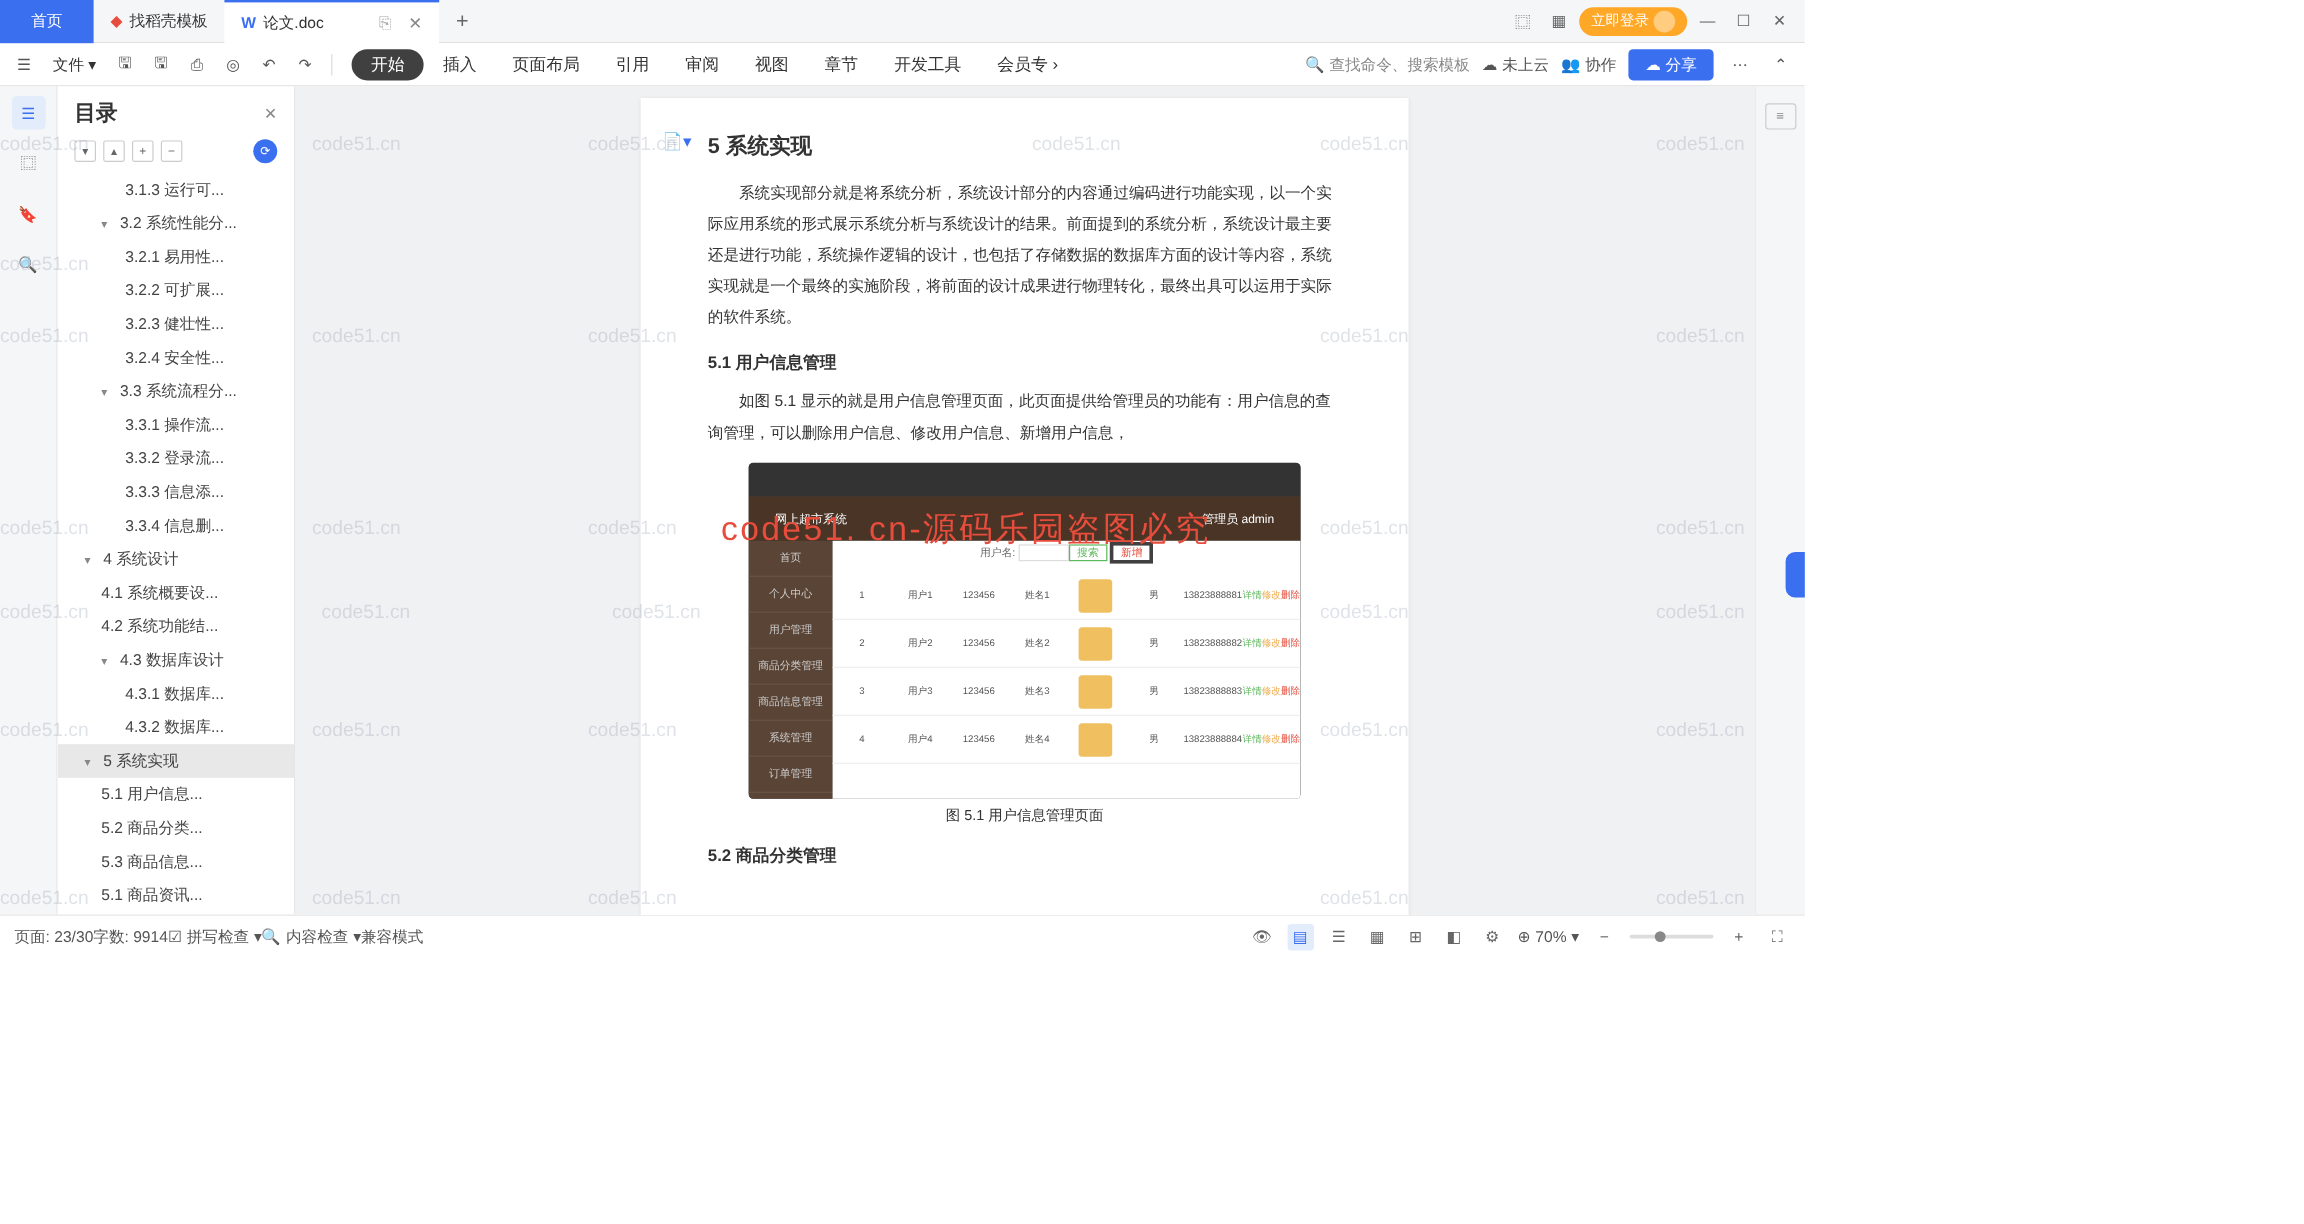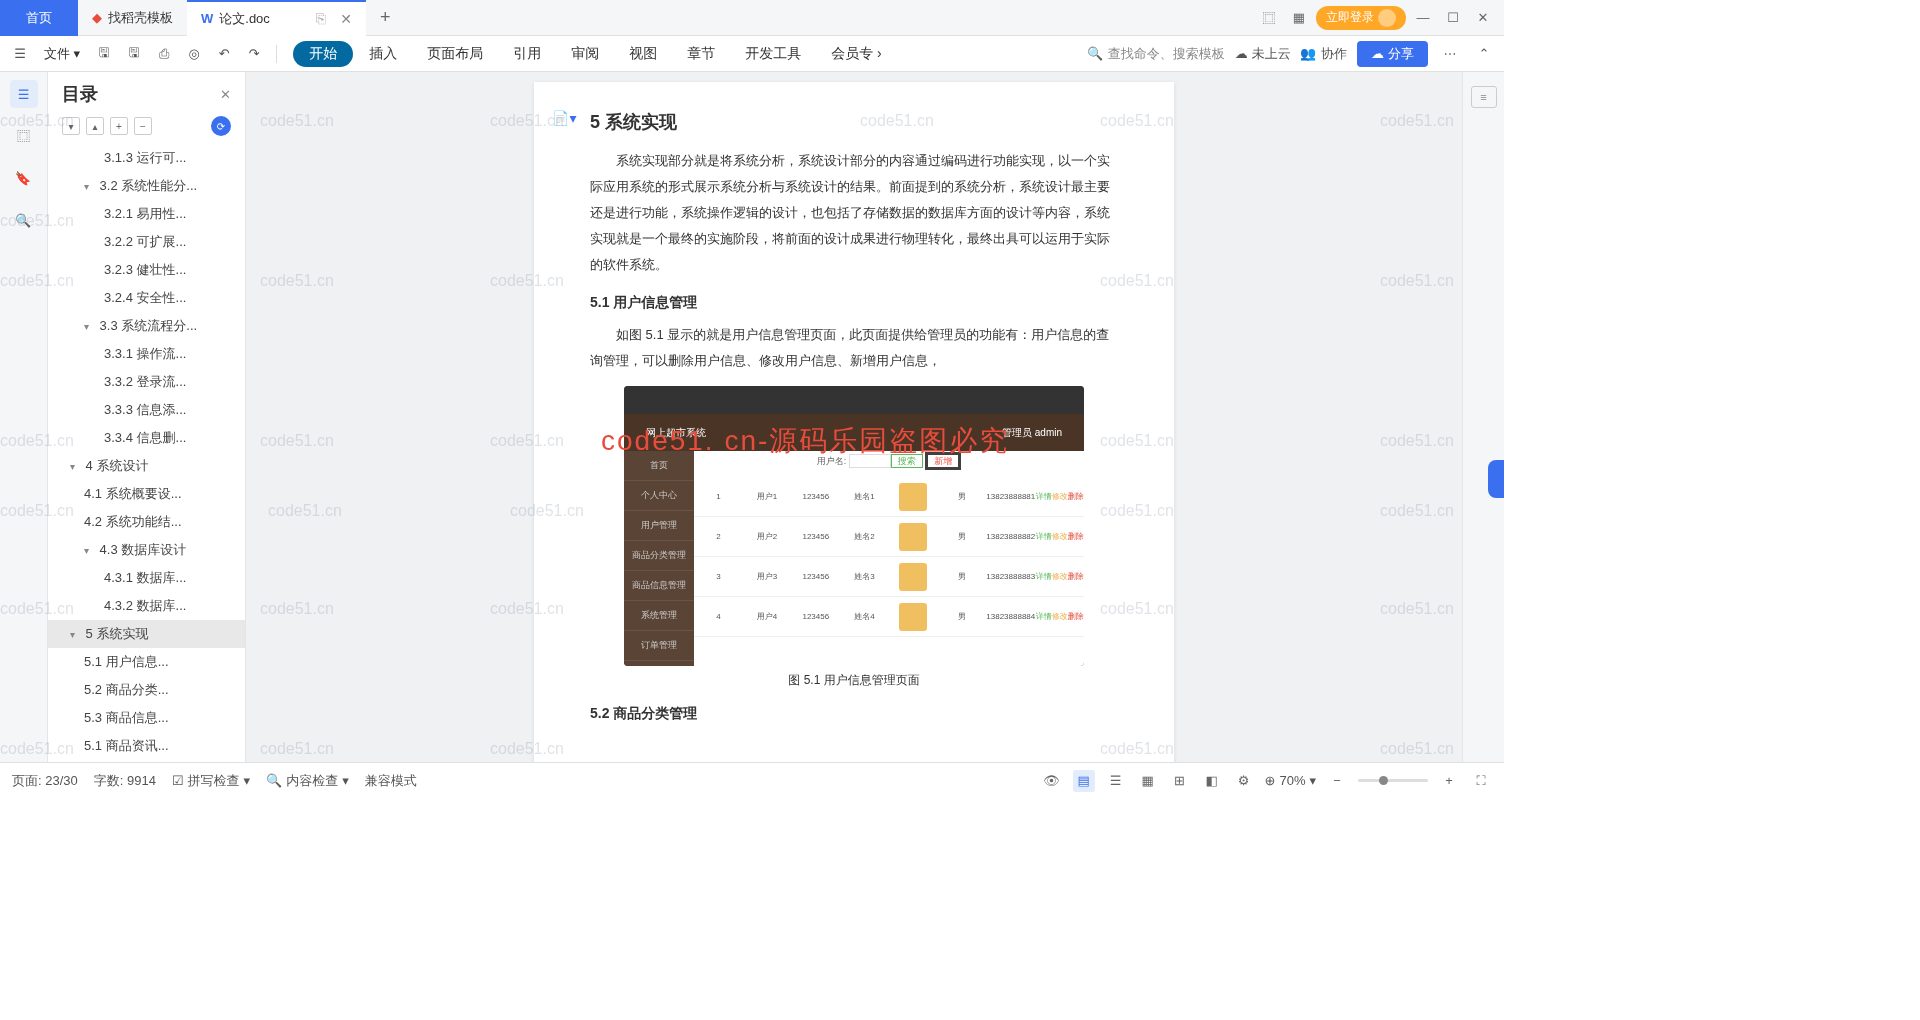--- a/index.html
+++ b/index.html
@@ -13,21 +13,21 @@
 .win-controls{margin-left:auto;display:flex;align-items:center;gap:4px;padding-right:8px}
 .win-btn{width:26px;height:26px;display:flex;align-items:center;justify-content:center;color:#666;cursor:pointer;border-radius:3px}
 .login-btn{background:#ffa726;color:#fff;padding:3px 10px;border-radius:14px;font-size:12px;display:flex;align-items:center;gap:4px}
 .avatar-circle{width:18px;height:18px;border-radius:50%;background:#ffcc80;display:inline-block}
 .toolbar{height:36px;display:flex;align-items:center;padding:0 8px;gap:6px;border-bottom:1px solid #e0e0e0;background:#fff}
 .tb-ic{width:24px;height:24px;display:flex;align-items:center;justify-content:center;color:#555;cursor:pointer;border-radius:3px}
 .tb-txt{padding:0 6px;font-size:13px;color:#333;cursor:pointer}
 .tb-sep{width:1px;height:18px;background:#ddd;margin:0 4px}
 .menu-row{display:flex;align-items:center;gap:2px;margin-left:6px}
 .menu-item{padding:4px 14px;font-size:14px;color:#333;cursor:pointer;border-radius:4px}
-.menu-item.active{background:#0369a1;color:#fff;border-radius:14px;padding:4px 16px}
+.menu-item.active{background:#404040;color:#fff;border-radius:14px;padding:4px 16px}
 .tb-right{margin-left:auto;display:flex;align-items:center;gap:10px}
 .search-cmd{color:#888;font-size:13px;display:flex;align-items:center;gap:4px}
 .cloud-txt{color:#555;font-size:13px;display:flex;align-items:center;gap:4px}
 .share-btn{background:#3a6ff0;color:#fff;padding:4px 14px;border-radius:4px;font-size:13px;display:flex;align-items:center;gap:4px}
 .main{display:flex;height:690px}
 .left-rail{width:48px;background:#f5f6f7;border-right:1px solid #e5e5e5;display:flex;flex-direction:column;align-items:center;padding-top:8px;gap:14px}
 .rail-ic{width:28px;height:28px;display:flex;align-items:center;justify-content:center;color:#666;cursor:pointer;border-radius:4px}
 .rail-ic.active{background:#e3ecfb;color:#3a6ff0}
 .toc-panel{width:198px;border-right:1px solid #e5e5e5;background:#fff;display:flex;flex-direction:column}
 .toc-head{padding:10px 14px 6px;display:flex;align-items:center;justify-content:space-between}
@@ -59,21 +59,21 @@
 .fig-main{flex:1;background:#fff}
 .fig-tbl-hd{height:22px;background:#5cb85c;display:flex}
 .fig-tbl-hd>div{flex:1;color:#fff;font-size:8px;display:flex;align-items:center;justify-content:center}
 .fig-row{height:40px;display:flex;border-bottom:1px solid #eee}
 .fig-row>div{flex:1;font-size:8px;display:flex;align-items:center;justify-content:center;color:#555}
 .fig-av{width:28px;height:28px;border-radius:3px;background:#f0c060}
 .fig-cap{font-size:12px;margin-top:6px;color:#333}
 .wm-overlay{position:absolute;left:355px;top:350px;font-size:28px;color:#e74c3c;font-weight:500;z-index:10;white-space:nowrap;letter-spacing:2px}
 .right-rail{width:42px;background:#f5f6f7;border-left:1px solid #e5e5e5;padding-top:14px;display:flex;flex-direction:column;align-items:center}
 .rr-ic{width:26px;height:22px;border:1px solid #ccc;border-radius:3px;display:flex;align-items:center;justify-content:center;color:#888;font-size:11px}
-.statusbar{height:36px;border-top:1px solid #e0e0e0;background:#fff;display:flex;align-items:center;padding:0 12px;gap:16px;font-size:13px;color:#555}
+.statusbar{height:36px;border-top:1px solid #e0e0e0;background:#fff;display:flex;align-items:center;padding:0 12px;font-size:13px;color:#555}
 .sb-item{display:flex;align-items:center;gap:4px;cursor:pointer}
 .sb-right{margin-left:auto;display:flex;align-items:center;gap:10px}
 .sb-ic{width:22px;height:22px;display:flex;align-items:center;justify-content:center;color:#666;border-radius:3px}
 .sb-ic.active{background:#e3ecfb;color:#3a6ff0}
 .watermark{position:absolute;color:rgba(120,140,160,0.24);font-size:16px;pointer-events:none;z-index:5}
 .side-tab{position:absolute;right:0;top:460px;width:16px;height:38px;background:#3a6ff0;border-radius:8px 0 0 8px;z-index:20}
 </style>
 </head>
 <body>
 

